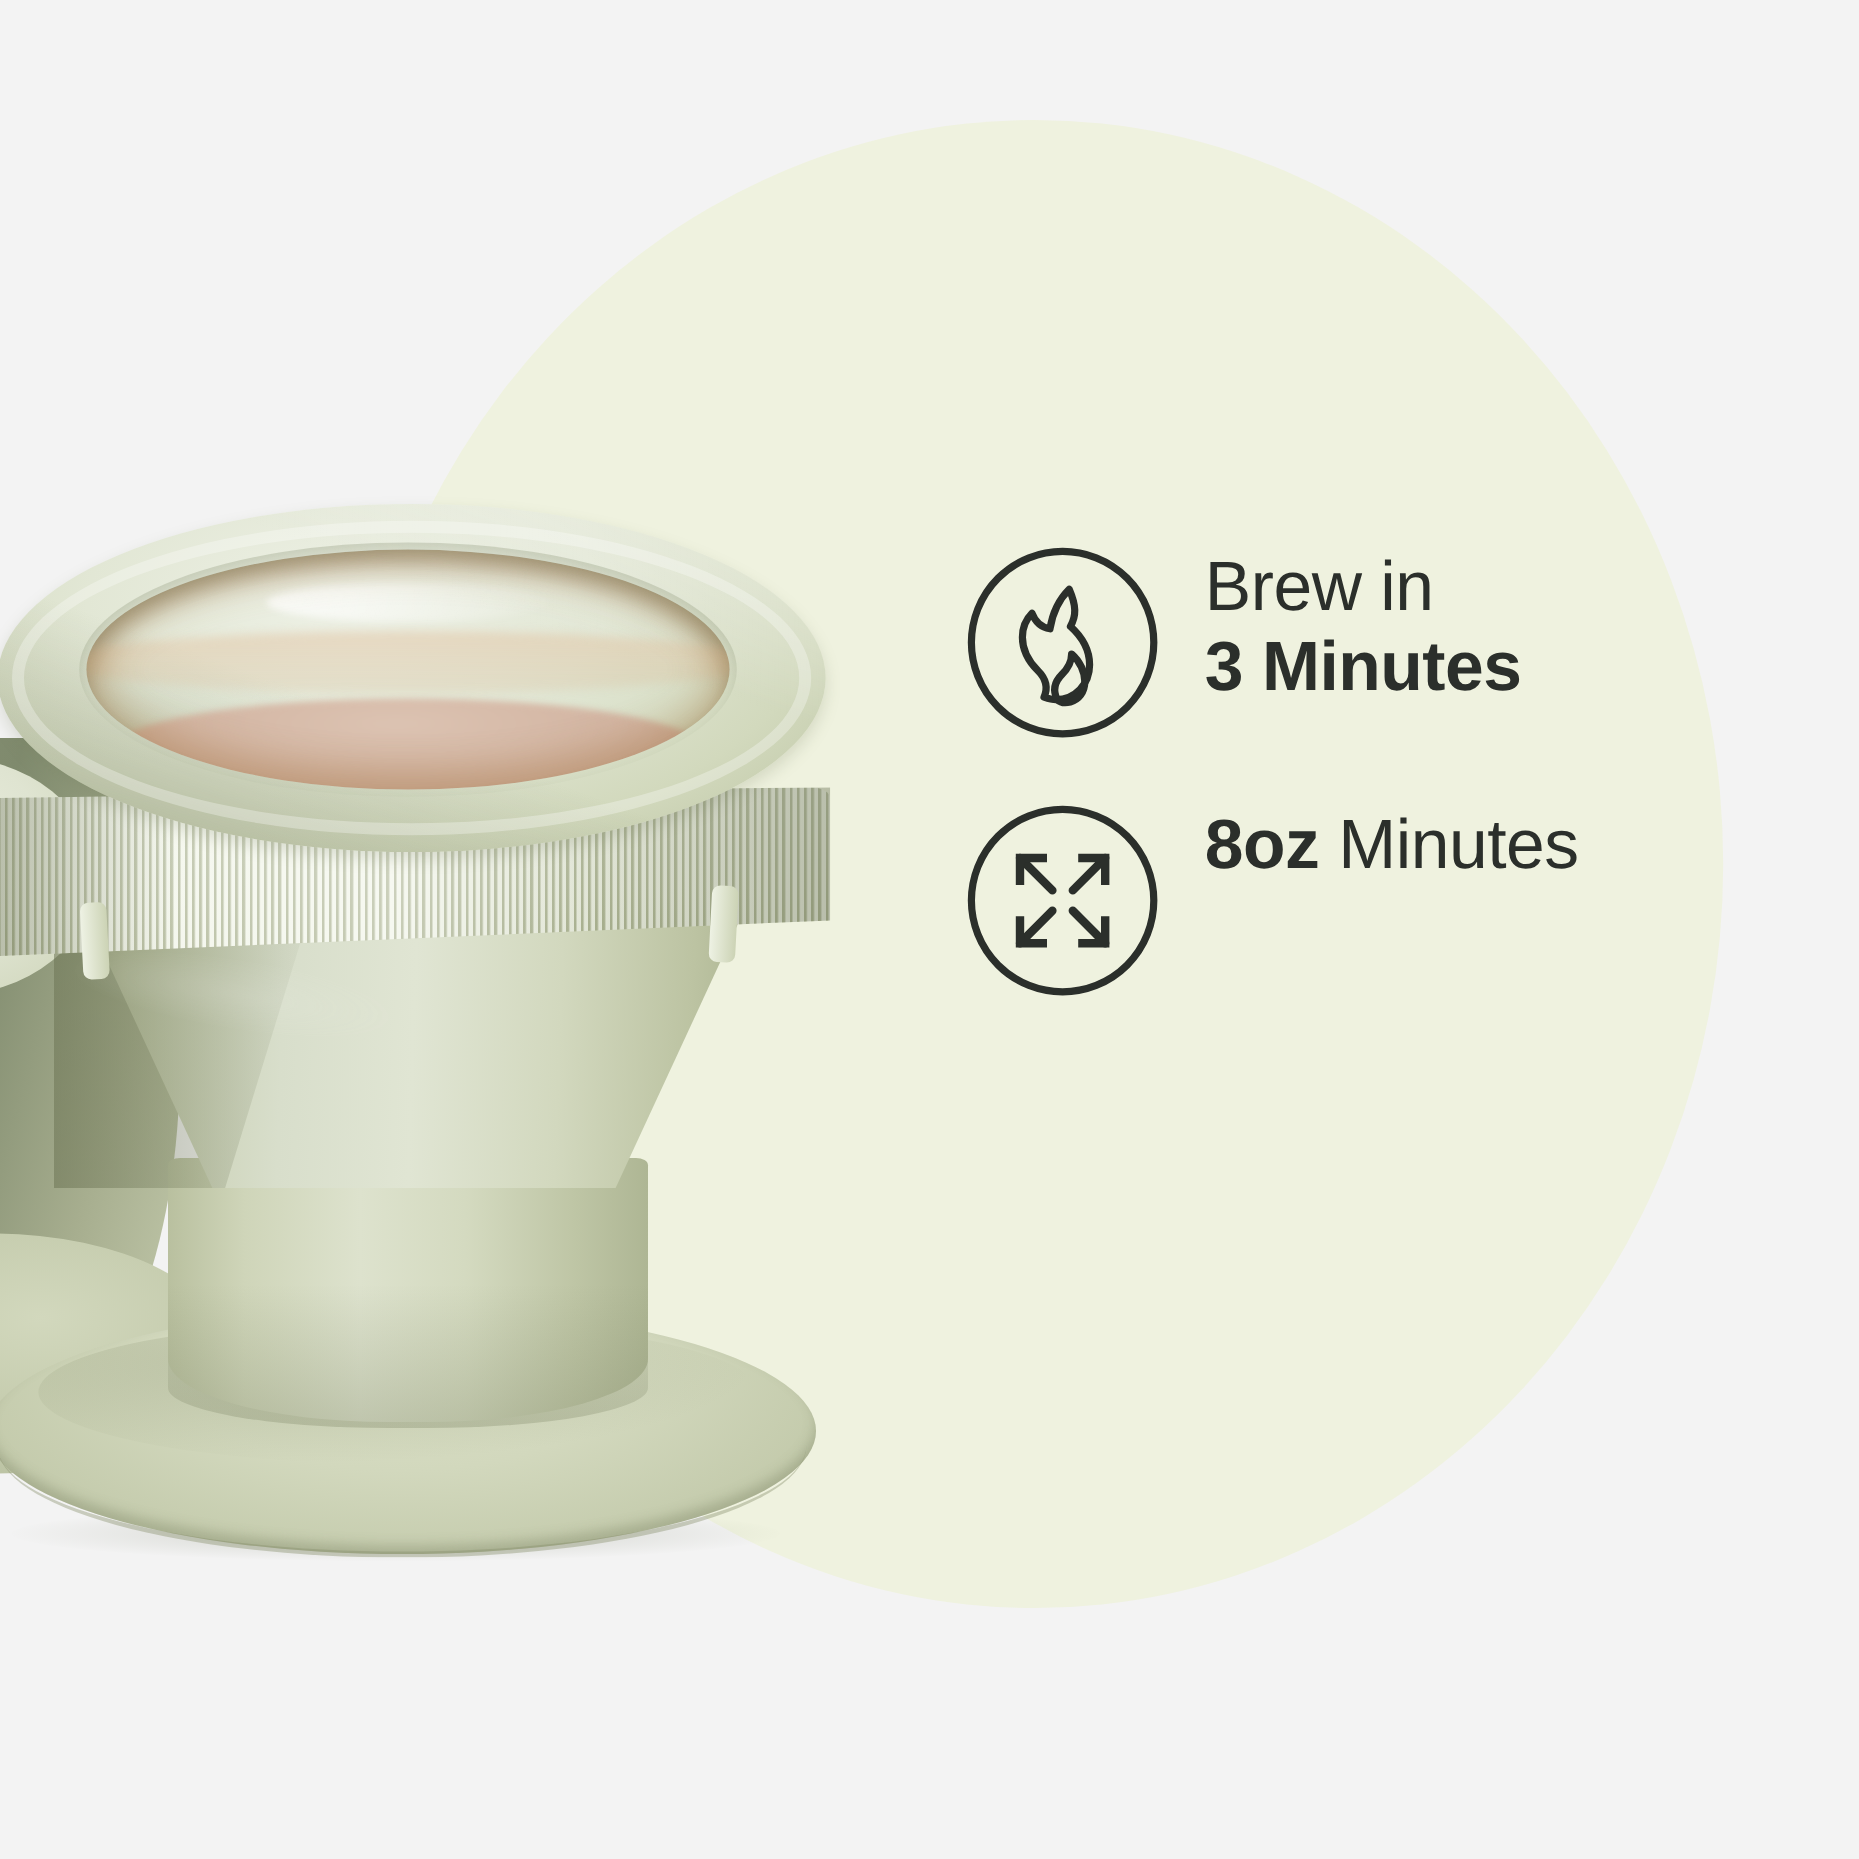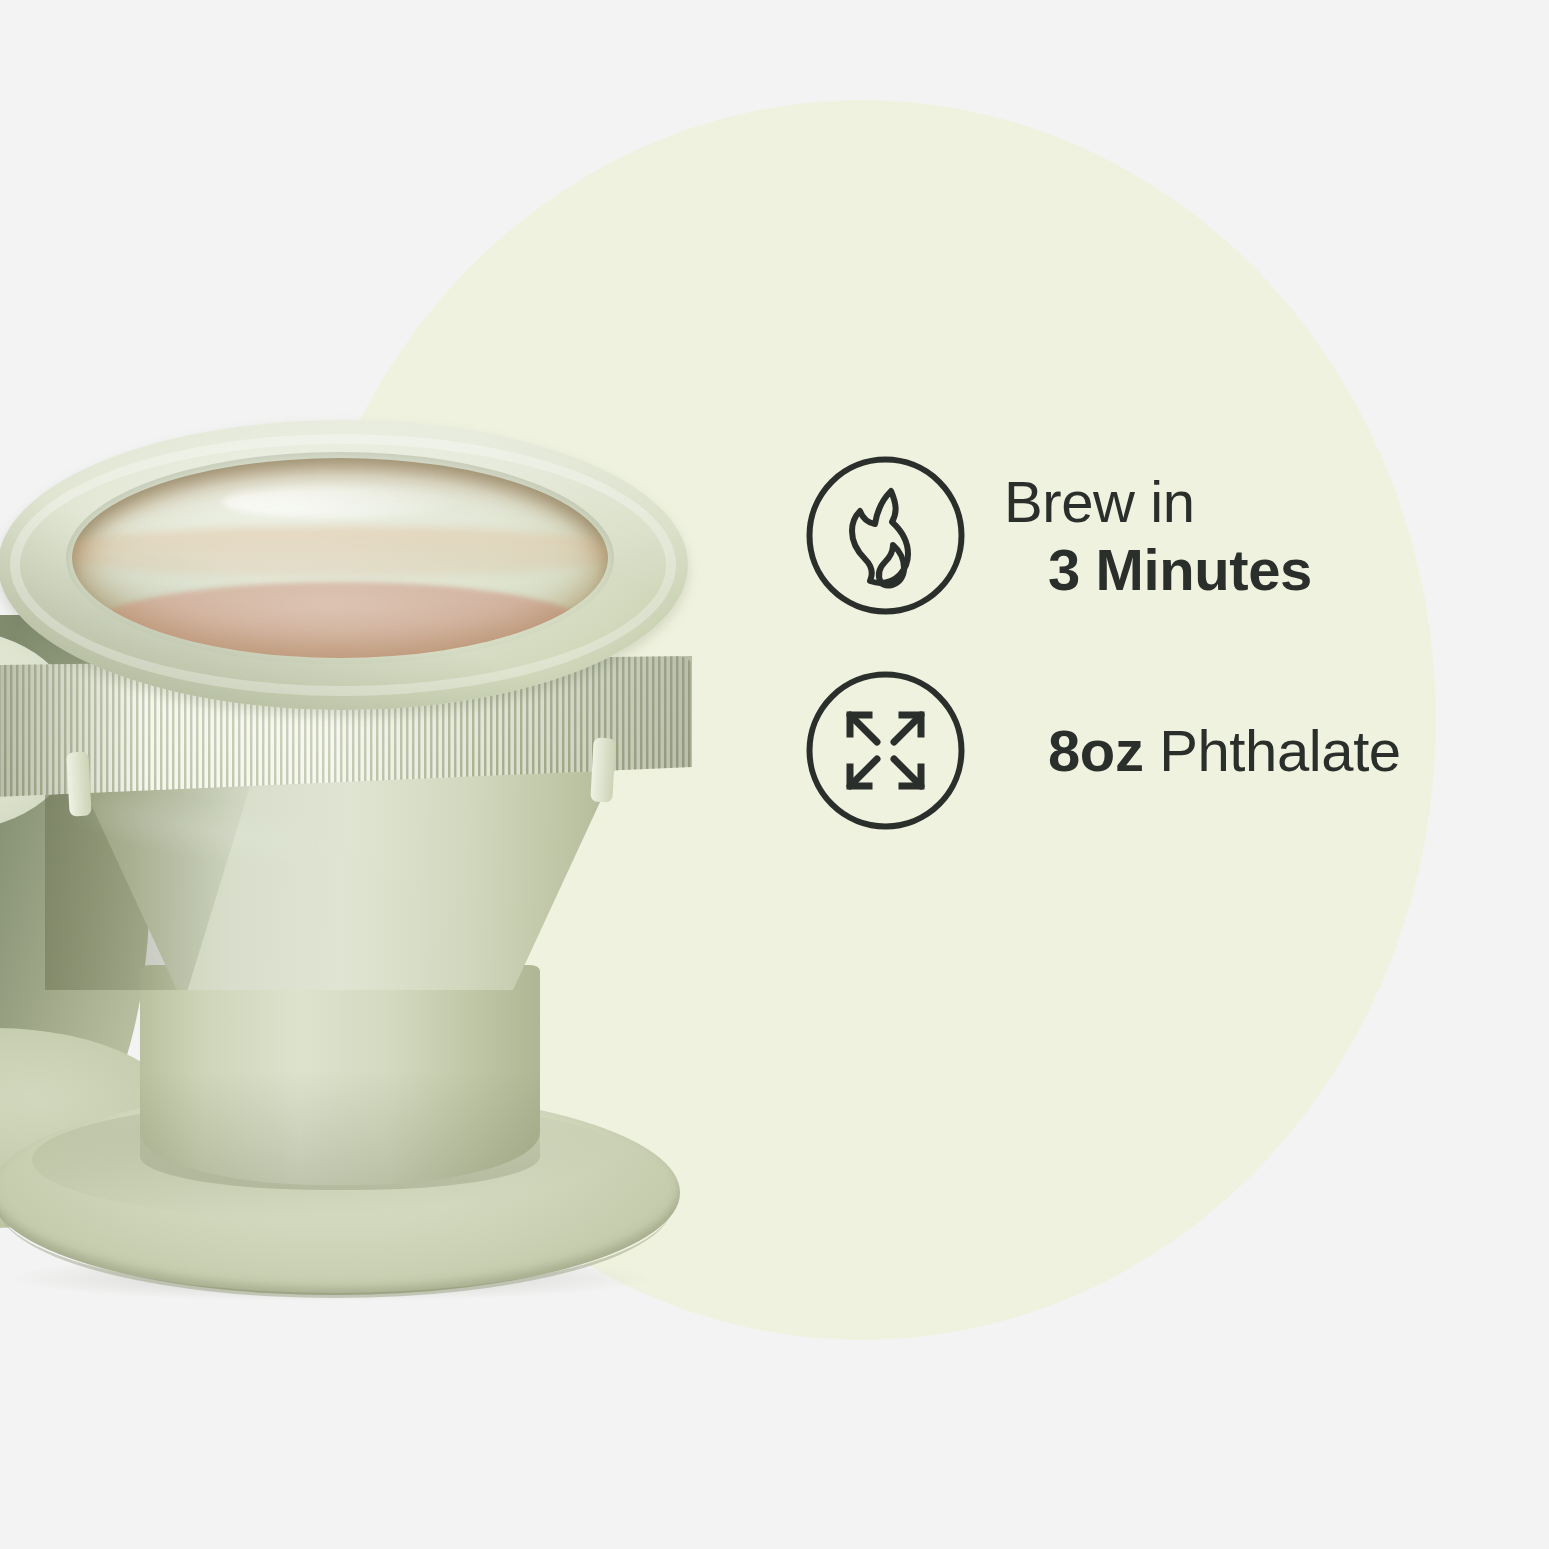--- a/index.html
+++ b/index.html
@@ -333,41 +333,41 @@
 
   
   .features {
     position: absolute;
     left: 805px;
     top: 455px;
     width: 740px;
   }
   .feature-row {
     display: flex;
-    align-items: center;
+    align-items: flex-start;
     gap: 38px;
     margin-bottom: 54px;
   }
   .feature-row:last-child { margin-bottom: 0; }
 
   .icon-badge {
     flex: 0 0 auto;
     width: 161px;
     height: 161px;
   }
   .icon-badge svg { display: block; width: 161px; height: 161px; }
 
   .feature-text {
     color: #2b2f2b;
     font-size: 58px;
     line-height: 1.16;
     letter-spacing: -0.4px;
     white-space: nowrap;
   }
-  .feature-text .b { font-weight: 700; margin-left: 44px; }
+  .feature-text .b { font-weight: 700; }
   .feature-text .n { font-weight: 400; }
   .feature-text .l2 { display: block; }
 </style>
 </head>
 <body>
 
 <div id="stage">
 
   <div class="blob"></div>
 
@@ -437,19 +437,19 @@
           <path d="M97 45h19v19" stroke="#2b2f2b" stroke-width="7" stroke-linecap="square" stroke-linejoin="miter"></path>
 
           <path d="M72 89l-27 27" stroke="#2b2f2b" stroke-width="7" stroke-linecap="round"></path>
           <path d="M45 97v19h19" stroke="#2b2f2b" stroke-width="7" stroke-linecap="square" stroke-linejoin="miter"></path>
 
           <path d="M89 89l27 27" stroke="#2b2f2b" stroke-width="7" stroke-linecap="round"></path>
           <path d="M116 97v19H97" stroke="#2b2f2b" stroke-width="7" stroke-linecap="square" stroke-linejoin="miter"></path>
         </svg>
       </div>
       <div class="feature-text">
-        <span class="b">8oz</span><span class="n"> Phthalate</span>
+        <span class="b">8oz</span><span class="n"> Minutes</span>
       </div>
     </div>
 
 
   </div>
 </div>
 
 </body></html>

